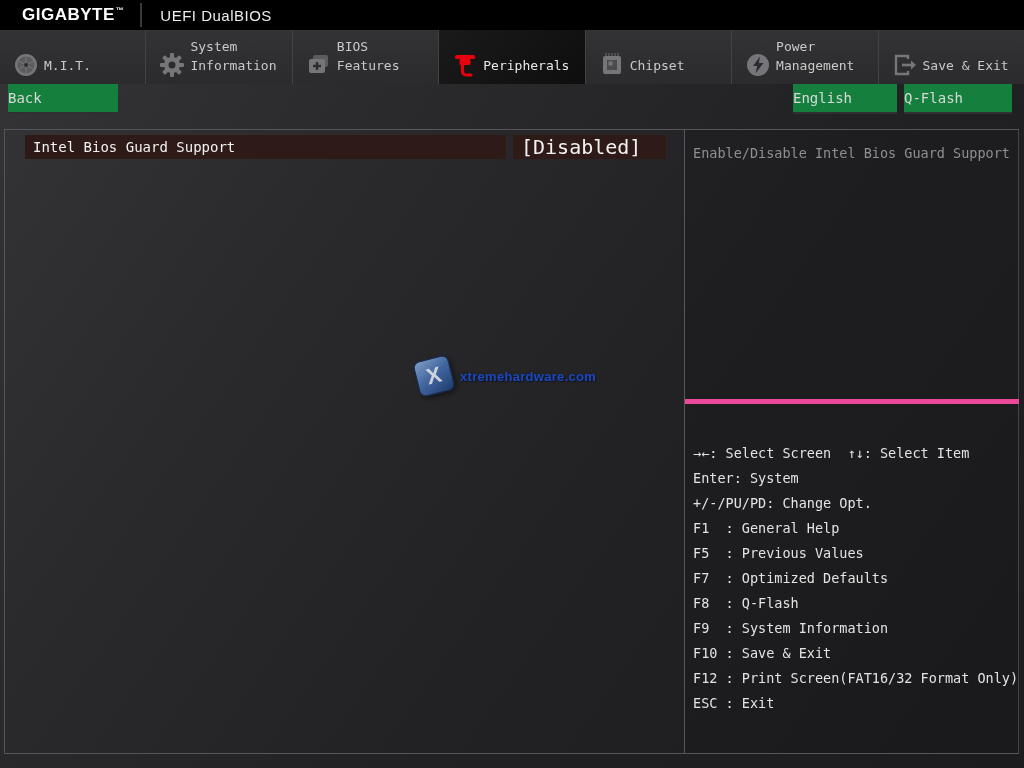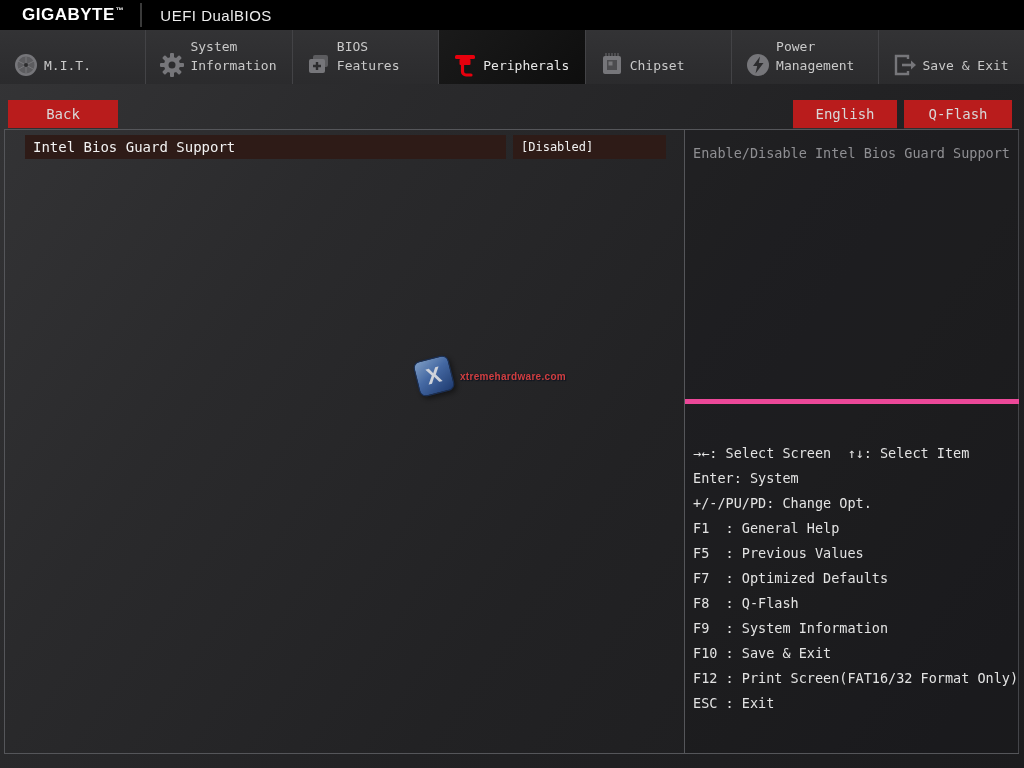--- a/index.html
+++ b/index.html
@@ -36,43 +36,43 @@
   .tab:last-child { border-right:none; }
   .tab.active { background:linear-gradient(135deg,#1a1a1a 0%,#0e0e0e 100%); }
   .tab .icon { width:26px; height:26px; flex:0 0 26px; margin-bottom:-1px; }
   .tab-label {
     font-size:13px; color:#c9c9c9; line-height:1.45; white-space:pre-line; padding-bottom:1px;
   }
   .tab.active .tab-label { color:#e8e8e8; }
 
   
   .btn {
-    position:absolute; top:100px; height:30px; line-height:28px;
-    background:#b91c1c; color:#d8d8d8; font-size:14px; text-align:center;
+    position:absolute; top:84px; height:30px; line-height:28px;
+    background:#15803d; color:#d8d8d8; font-size:14px; 
     border-bottom:2px solid #2f2f31; cursor:pointer;
   }
   .btn-back   { left:8px;   width:110px; }
   .btn-lang   { right:127px; width:104px; }
   .btn-qflash { right:12px;  width:108px; }
 
   
   .content-box {
     position:absolute; left:4px; top:129px; width:1015px; height:625px;
     border:1px solid #55565a;
   }
   .left-pane { position:absolute; left:0; top:0; width:679px; height:100%; }
   .option-row { position:absolute; left:20px; top:5px; width:641px; height:24px; }
   .option-label {
     position:absolute; left:0; top:0; width:481px; height:24px;
     background:#2e1b17; color:#f2f2f2; font-size:14px; line-height:24px; padding-left:8px;
     cursor:pointer;
   }
   .option-value {
     position:absolute; left:488px; top:0; width:153px; height:24px;
-    background:#2e1b17; color:#f2f2f2; font-size:12px; line-height:24px; padding-left:8px;
+    background:#2e1b17; color:#f2f2f2; font-size:20px; line-height:24px; padding-left:8px;
     cursor:pointer;
   }
 
   .right-pane {
     position:absolute; left:679px; top:0; width:335px; height:100%;
     border-left:1px solid #55565a; background:rgba(20,20,22,0.25);
   }
   .help-section { height:274px; border-bottom:5px solid #ec4899; padding:13px 8px; }
   .help-text { color:#8f8f93; font-size:13.5px; line-height:1.5; }
   .keys-section { padding:37px 6px 0 8px; }
@@ -85,21 +85,21 @@
   }
   .wm-logo {
     width:36px; height:36px; border-radius:7px; transform:rotate(-14deg);
     background:linear-gradient(150deg,#8fb3e0 0%,#4a74b8 45%,#1e3f7d 100%);
     border:1px solid #16305e; box-shadow:2px 3px 5px rgba(0,0,0,0.5);
     display:flex; align-items:center; justify-content:center;
     color:#eef2fa; font-family:"Liberation Sans",sans-serif; font-weight:bold; font-size:22px;
   }
   .wm-text {
     margin-left:8px; font-family:"Liberation Sans",sans-serif; font-weight:bold;
-    font-size:10px; color:#ef4444;
+    font-size:13px; color:#1d4ed8;
     text-shadow:0 0 2px #101826, 1px 1px 1px #0a1322;
     letter-spacing:0.3px;
   }
 
   svg .ico { fill:#76767a; }
   svg .ico-dark { fill:#2c2c2e; }
   svg .stroke { stroke:#76767a; fill:none; }
 </style>
 </head>
 <body>

